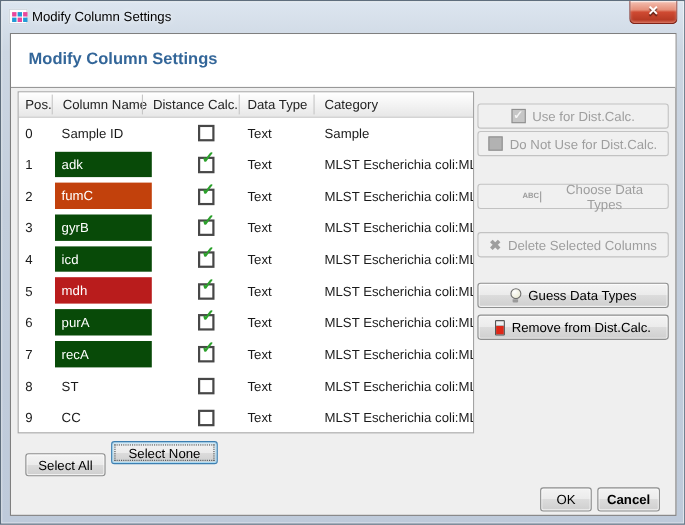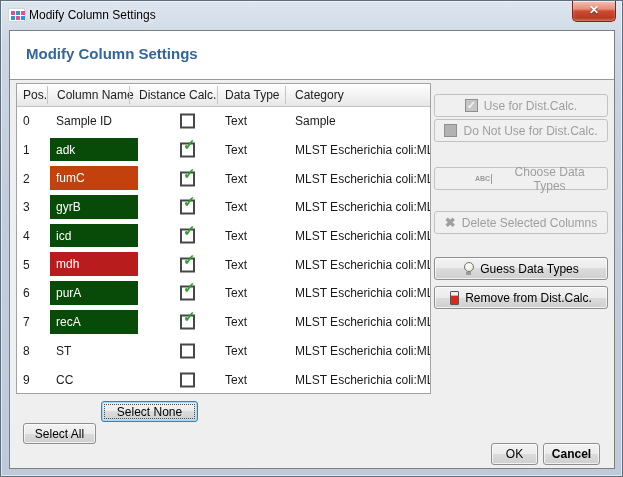--- a/index.html
+++ b/index.html
@@ -83,21 +83,21 @@
   .ic-abc::after{content:"";display:inline-block;width:1px;height:10px;background:#9b9b9b;margin-left:1px;vertical-align:middle;}
   .ic-x{color:#9e9e9e;font-size:13px;font-weight:bold;line-height:13px;}
   .ic-bulb{flex-direction:column;width:11px;height:15px;}
   .bulb-glass{width:10px;height:10px;border:1px solid #6f6f6f;border-radius:50%;
     background:radial-gradient(circle at 35% 30%,#ffffff,#ededda 70%,#dcdcc8);}
   .bulb-base{width:5px;height:3px;background:#9a9a9a;border-radius:0 0 1px 1px;}
   .ic-eraser{width:9px;height:14px;border:1px solid #555;border-radius:1px;
     background:linear-gradient(180deg,#efefef 0 3px,#b9b9b9 3px 4px,#df2717 4px);}
 
   
-  .select-all-btn{left:13px;top:392px;width:73px;height:21px;}
+  .select-all-btn{left:13px;top:381px;width:73px;height:21px;}
   .select-none-btn{left:91px;top:370px;width:97px;height:21px;}
   .ok-btn{left:481px;top:412px;width:47px;height:22px;}
   .cancel-btn{left:533px;top:412px;width:57px;height:22px;font-weight:bold;}
 </style>
 </head>
 <body>
 
 <div class="titlebar">
   <span class="app-icon">
     <i class="dot-pink"></i>

